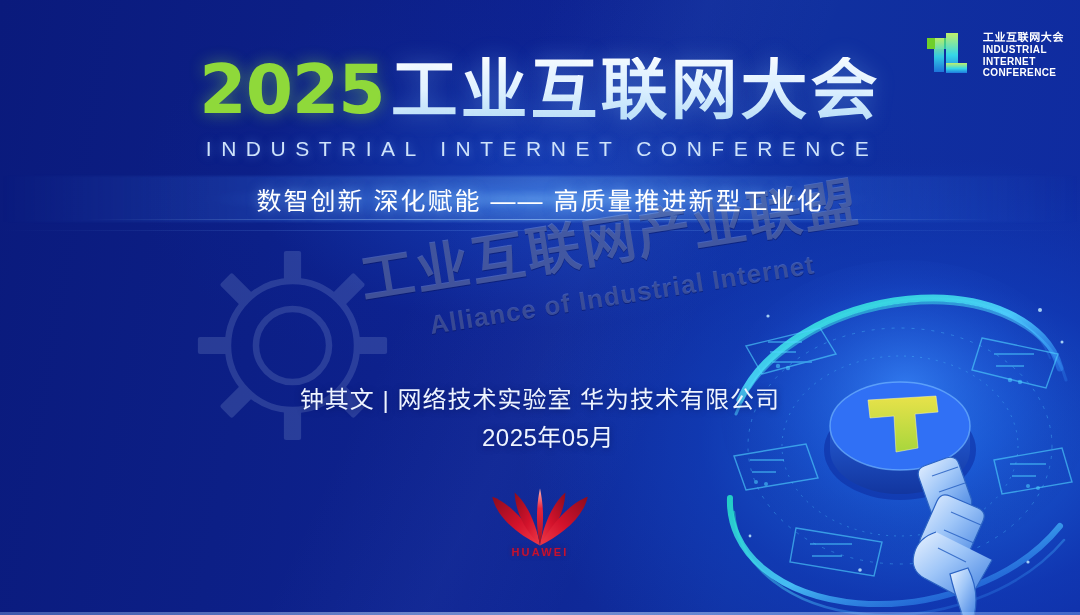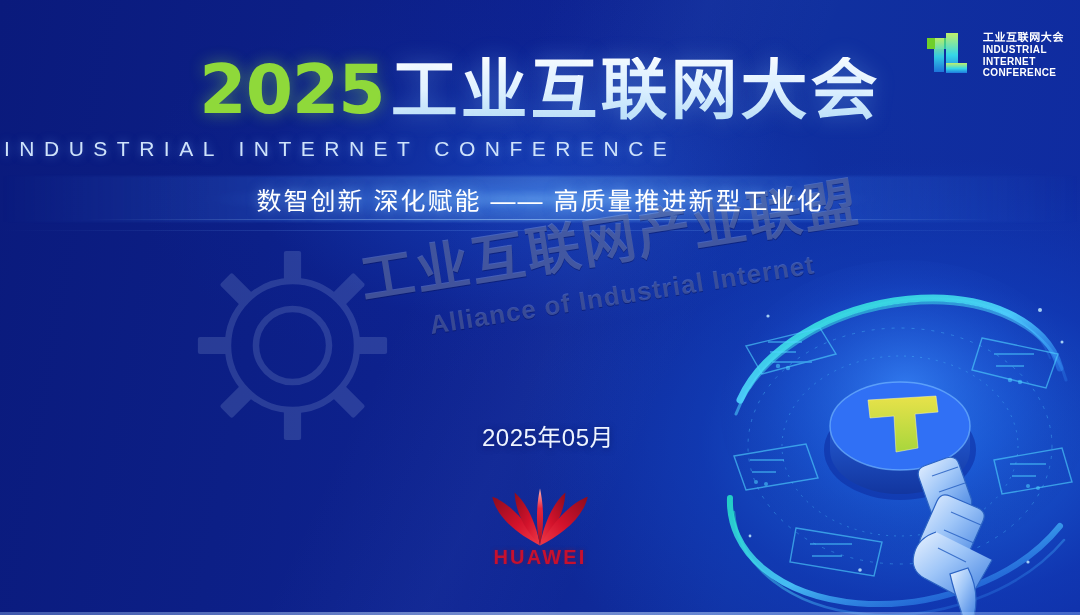--- a/index.html
+++ b/index.html
@@ -69,21 +69,21 @@
   }
   .wm-en{
     left:430px;top:310px;
     font-size:26px;font-weight:600;letter-spacing:1px;
     color:rgba(185,200,230,.26);
   }
 
   
   .header{
     position:absolute;left:0;top:56px;width:100%;
-    text-align:left;
+    text-align:center;
   }
   .title-row{
     display:flex;align-items:flex-end;justify-content:center;
     gap:6px;line-height:1;
   }
   .year{
     font-size:68px;font-weight:700;letter-spacing:-1px;
     color:#8fd93a;
     text-shadow:0 0 16px rgba(140,220,70,.45);
     font-family:"DejaVu Sans","Liberation Sans",sans-serif;
@@ -151,21 +151,21 @@
   }
 
   
   .huawei{
     position:absolute;left:50%;top:484px;transform:translateX(-50%);
     width:122px;text-align:center;
   }
   .huawei svg{display:block;width:100%;height:66px;}
   .huawei-word{
     margin-top:-4px;
-    font-size:20px;font-weight:700;letter-spacing:2.2px;
+    font-size:11px;font-weight:700;letter-spacing:2.2px;
     color:#c7102e;
     text-shadow:0 0 4px rgba(140,10,30,.5);
   }
 
   
   .tech-art{
     position:absolute;right:-10px;top:250px;width:380px;height:370px;
     pointer-events:none;
   }
   .tech-art svg{width:100%;height:100%;display:block;}
@@ -331,20 +331,21 @@
 
   <div class="header">
     <div class="title-row">
       <span class="year">2025</span>
       <span class="cn-title">工业互联网大会</span>
     </div>
     <div class="en-title">INDUSTRIAL INTERNET CONFERENCE</div>
   </div>
   <div class="tagline">数智创新  深化赋能 —— 高质量推进新型工业化</div>
 
+  <div class="presenter">钟其文 | 网络技术实验室 华为技术有限公司</div>
   <div class="date">2025年05月</div>
 
   <div class="huawei">
     <svg viewBox="0 0 120 64" aria-hidden="true">
       <defs>
         <linearGradient id="pL" x1="0" y1="0" x2="1" y2="1">
           <stop offset="0%" stop-color="#8c0c1e"></stop>
           <stop offset="55%" stop-color="#d3122b"></stop>
           <stop offset="100%" stop-color="#ef3a48"></stop>
         </linearGradient>

